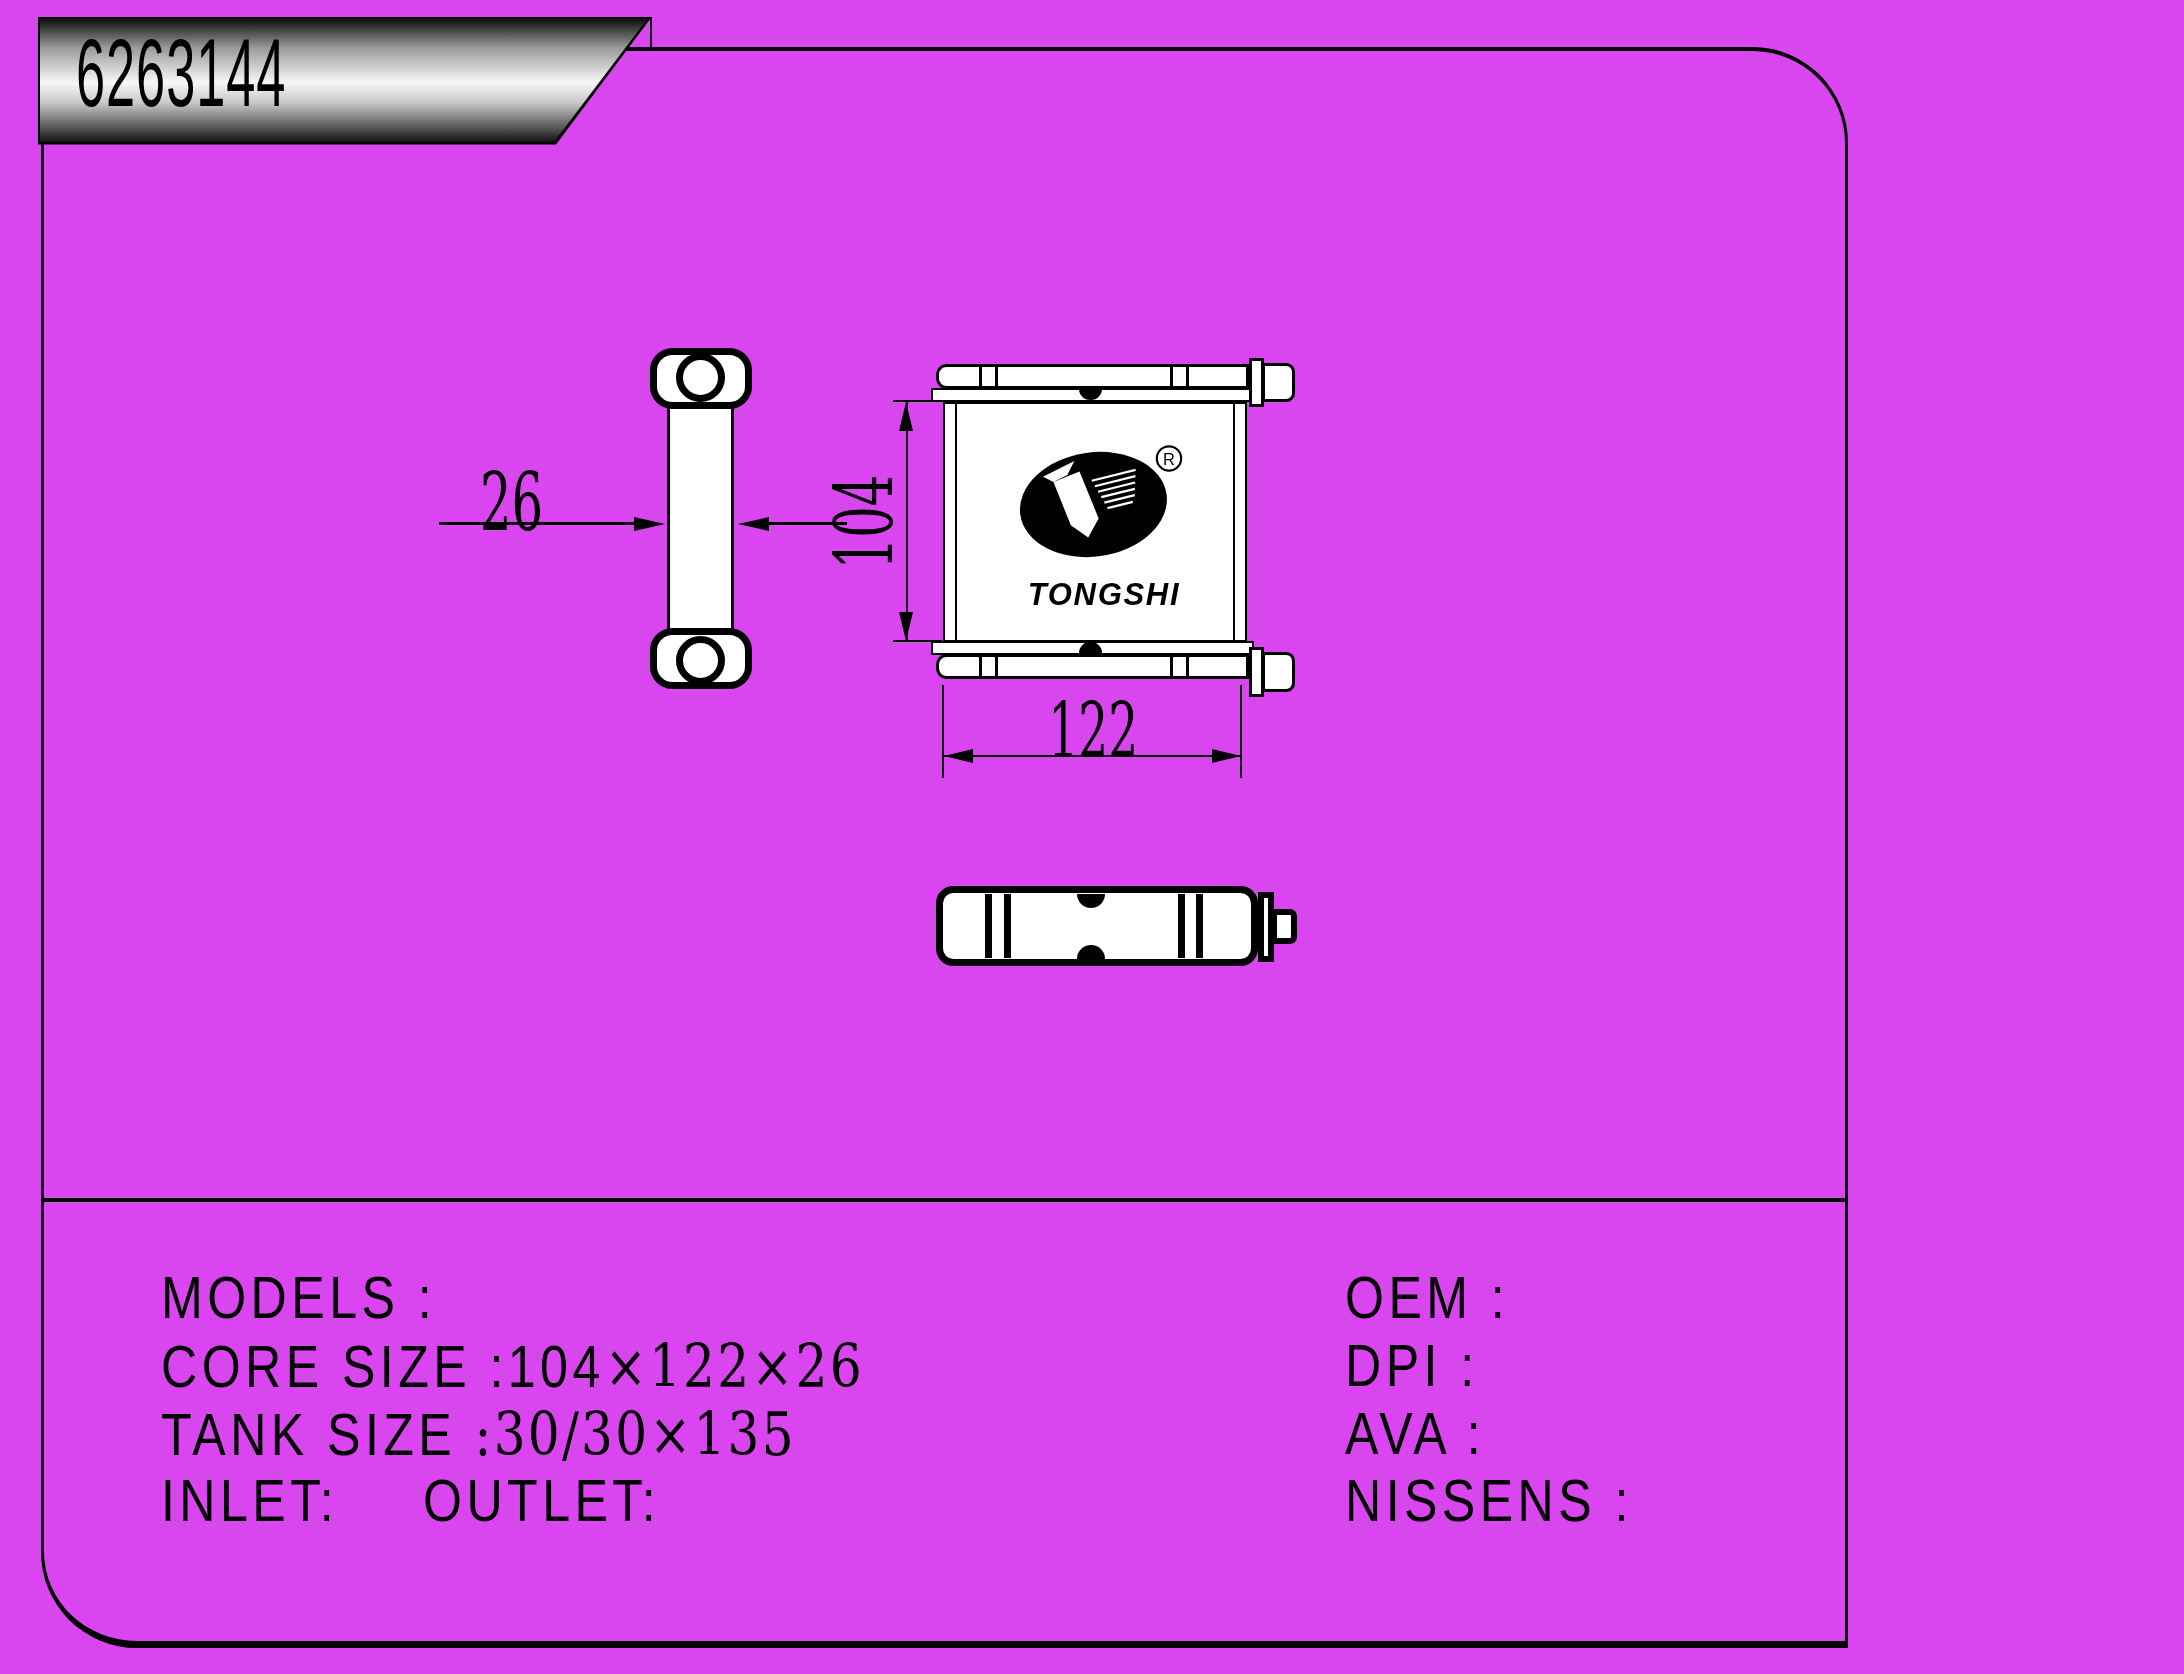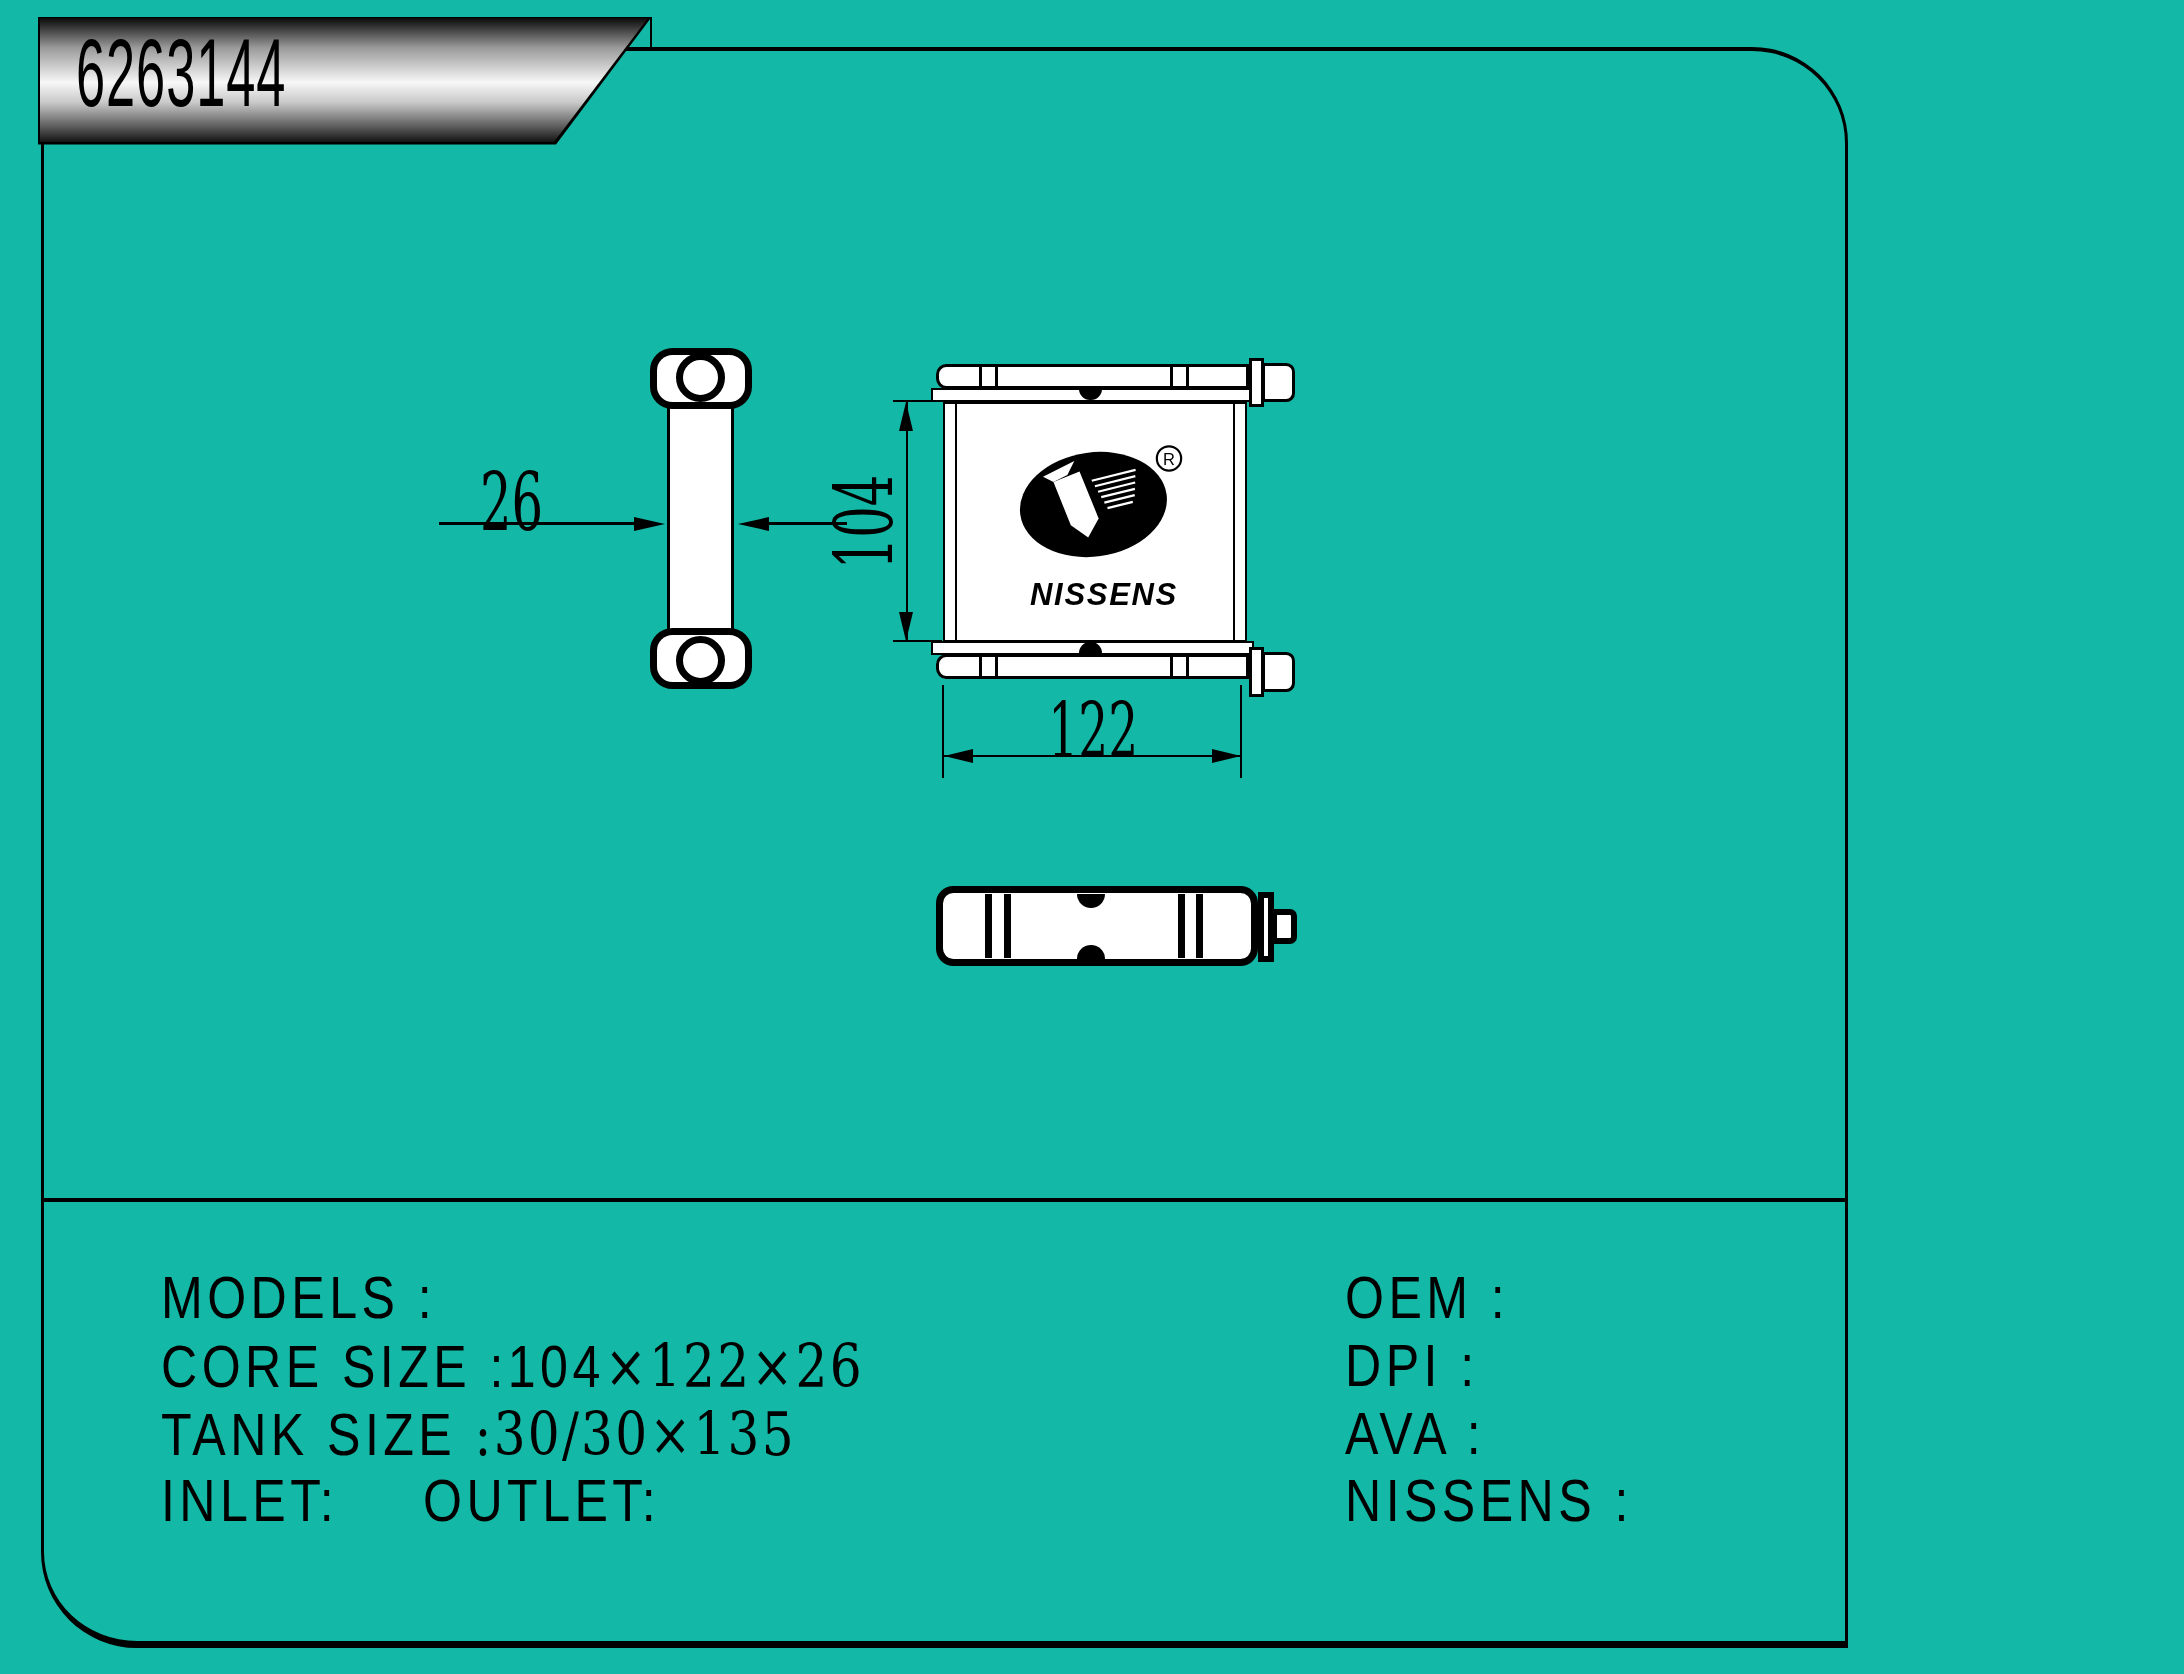--- a/index.html
+++ b/index.html
@@ -1,16 +1,16 @@
 <!DOCTYPE html>
 <html style="font-size:14px"><head>
 <meta charset="utf-8">
 <style>
   html,body{margin:0;padding:0;background:#fff;}
-  #page{position:relative;width:2185px;height:1675px;background:#14b8a6;overflow:hidden;
+  #page{position:relative;width:2185px;height:1675px;background:#d946ef;overflow:hidden;
         font-family:"Liberation Sans",sans-serif;color:#000;}
   .abs{position:absolute;}
   .ink{position:absolute;background:#000;}
   .box{position:absolute;background:#fff;border:3.5px solid #000;box-sizing:border-box;}
   
   #frame{position:absolute;left:41px;top:47px;width:1807px;height:1601px;box-sizing:border-box;
          border:3.5px solid #000;border-top-width:4.3px;border-bottom-width:7px;
          border-radius:0 96px 0 96px;}
   #divider{position:absolute;left:41px;top:1198px;width:1807px;height:4.3px;background:#000;}
   
@@ -84,21 +84,21 @@
       <rect x="100" y="46" width="52" height="2.6"></rect>
       <rect x="102" y="53" width="48" height="2.6"></rect>
       <rect x="104" y="60" width="44" height="2.6"></rect>
       <rect x="106" y="67" width="40" height="2.6"></rect>
       <rect x="108" y="74" width="36" height="2.6"></rect>
       <rect x="110" y="81" width="30" height="2.6"></rect>
     </g>
     <circle cx="185" cy="27" r="14" fill="#fff" stroke="#000" stroke-width="2.5"></circle>
     <text x="185" y="34" font-size="19" text-anchor="middle" fill="#000" font-family="Liberation Sans, sans-serif">R</text>
   </svg>
-  <div id="tongshi-text">NISSENS</div>
+  <div id="tongshi-text">TONGSHI</div>
 
   <div class="ink" style="left:893px;top:400px;width:49px;height:1.7px;"></div>
   <div class="ink" style="left:893px;top:640px;width:49px;height:1.7px;"></div>
   <div class="ink" style="left:906px;top:402px;width:1.7px;height:240px;"></div>
   <div class="abs" style="left:899px;top:402px;width:0;height:0;border-bottom:29.5px solid #000;border-left:7px solid transparent;border-right:7px solid transparent;"></div>
   <div class="abs" style="left:899px;top:612px;width:0;height:0;border-top:29.5px solid #000;border-left:7px solid transparent;border-right:7px solid transparent;"></div>
   <div class="dimtext" style="left:778px;top:482px;width:174px;height:80px;font-size:80px;line-height:80px;text-align:center;transform:rotate(-90deg) scaleX(0.62);">104</div>
 
   <div class="ink" style="left:942px;top:685px;width:1.7px;height:93px;"></div>
   <div class="ink" style="left:1240px;top:685px;width:1.7px;height:93px;"></div>

